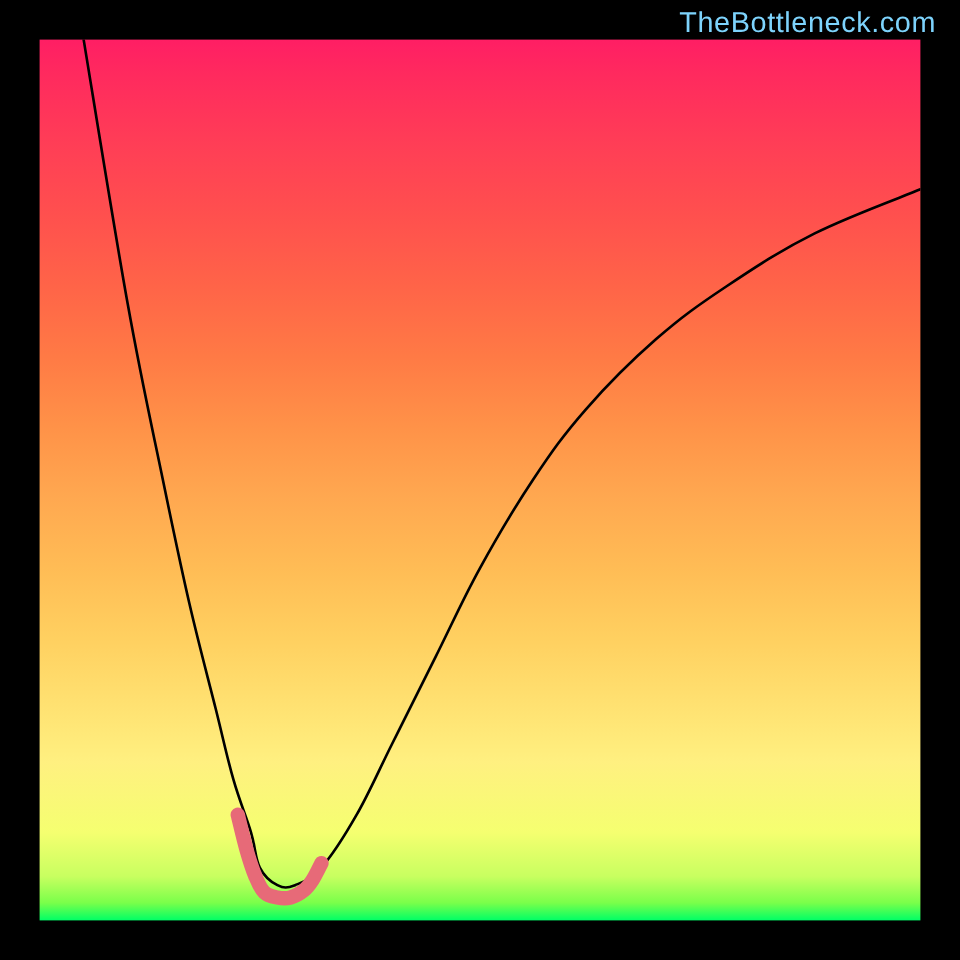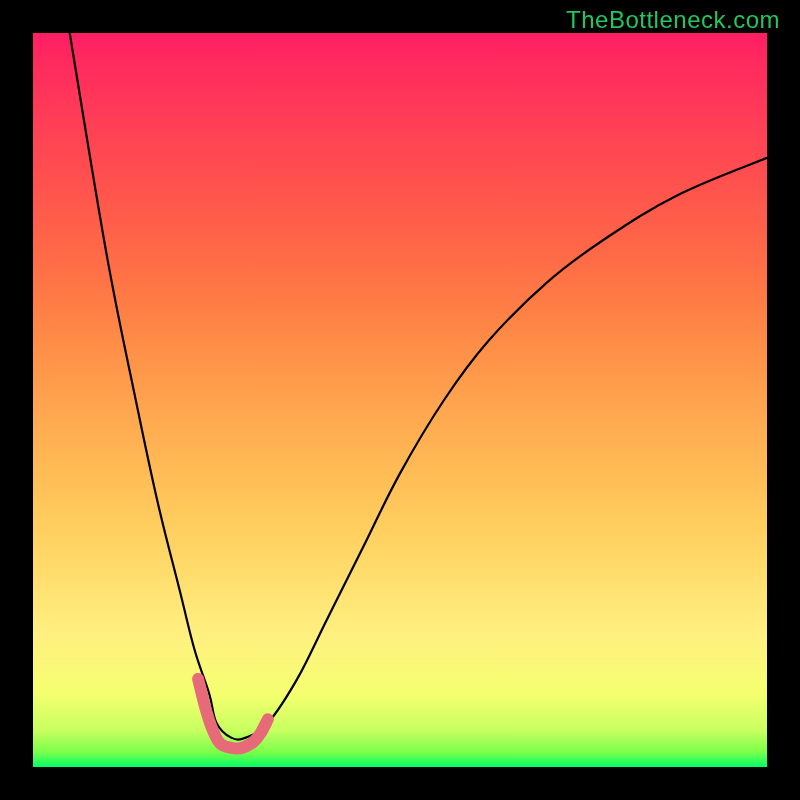--- a/index.html
+++ b/index.html
@@ -33,21 +33,21 @@
       #ff504e 80%,
       #ff3e56 88%,
       #ff2a5e 96%,
       #ff1e64 100%
     );
   }
   .watermark {
     position: absolute;
     top: 6px;
     right: 20px;
-    color: #22c55e;
+    color: #7dd3fc;
     font-size: 24px;
     letter-spacing: 0.5px;
     z-index: 5;
   }
   svg.curves {
     position: absolute;
     left: 0;
     top: 0;
     width: 734px;
     height: 734px;

